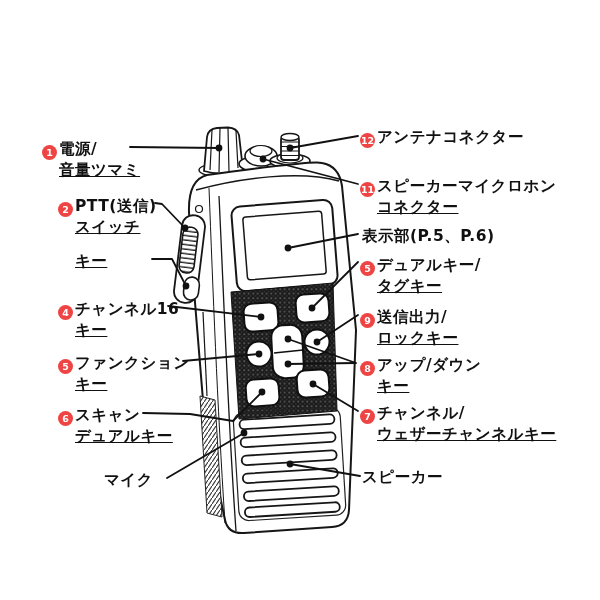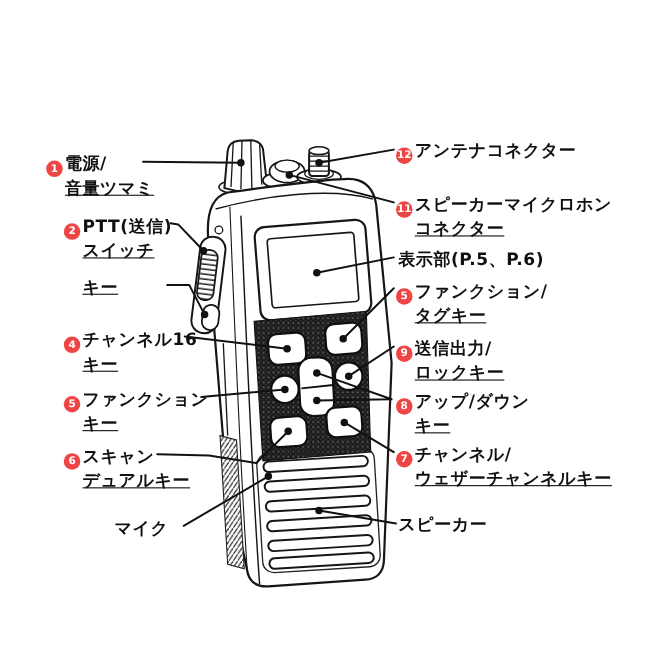--- a/index.html
+++ b/index.html
@@ -174,21 +174,21 @@
     <span class="row"><span class="badge">12</span><span>アンテナコネクター</span></span>
   </div>
   <div class="callout" style="left:360px;top:176px">
     <span class="row"><span class="badge">11</span><span>スピーカーマイクロホン</span></span>
     <span class="row indent">コネクター</span>
   </div>
   <div class="callout" style="left:362px;top:226px">
     <span class="row">表示部(P.5、P.6)</span>
   </div>
   <div class="callout" style="left:360px;top:255px">
-    <span class="row"><span class="badge">5</span><span>ファンクション/</span></span>
+    <span class="row"><span class="badge">5</span><span>デュアルキー/</span></span>
     <span class="row indent">タグキー</span>
   </div>
   <div class="callout" style="left:360px;top:307px">
     <span class="row"><span class="badge">9</span><span>送信出力/</span></span>
     <span class="row indent">ロックキー</span>
   </div>
   <div class="callout" style="left:360px;top:355px">
     <span class="row"><span class="badge">8</span><span>アップ/ダウン</span></span>
     <span class="row indent">キー</span>
   </div>

